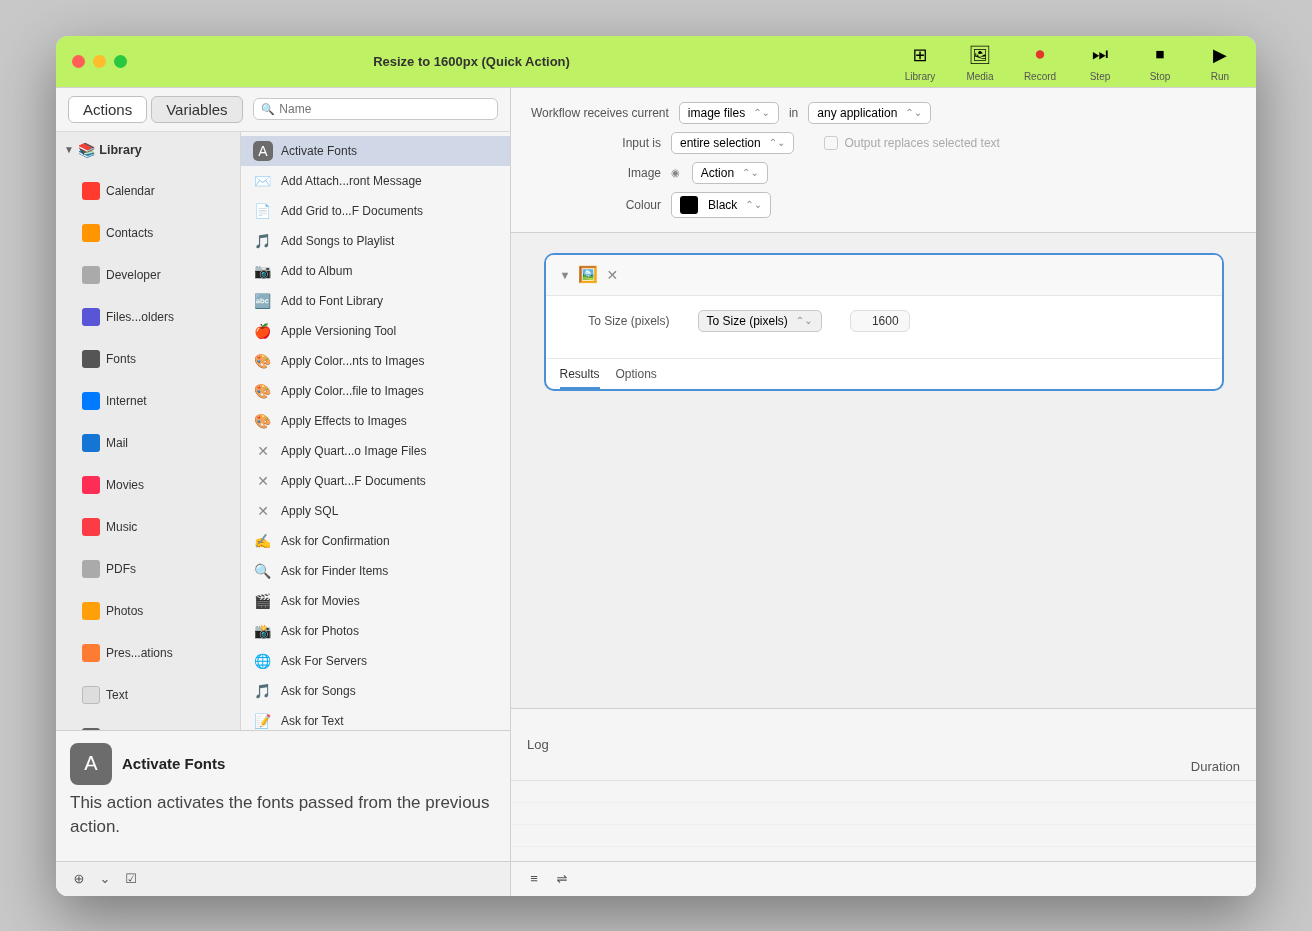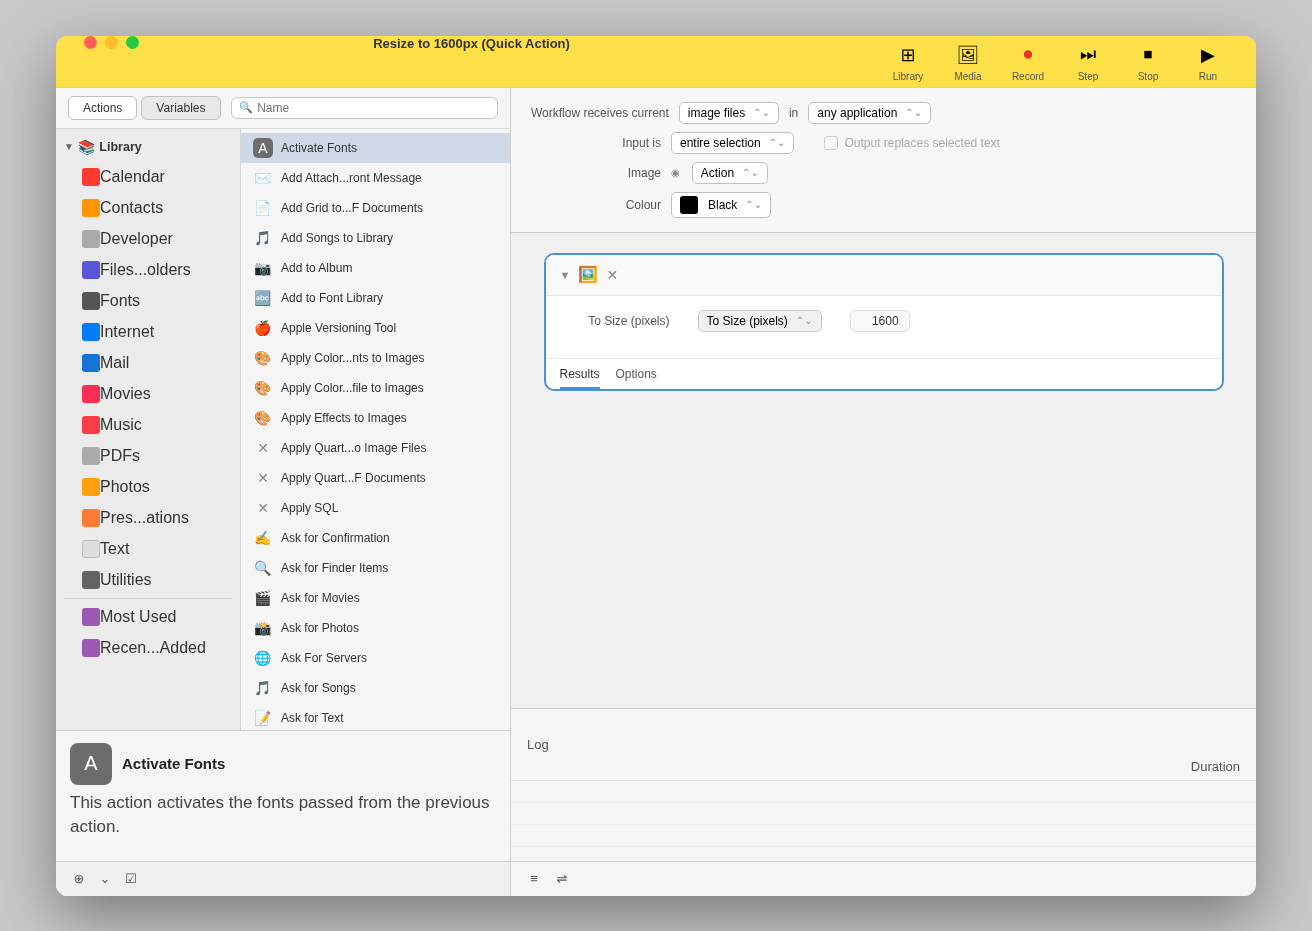--- a/index.html
+++ b/index.html
@@ -15,24 +15,25 @@
       background: #f2f2f2;
       border-radius: 12px;
       box-shadow: 0 20px 60px rgba(0,0,0,0.4);
       display: flex;
       flex-direction: column;
       overflow: hidden;
     }
     
     .titlebar {
       height: 52px;
-      background: #fde047;
+      background: #bef264;
       border-bottom: 1px solid #d0d0d0;
       display: flex;
-      padding: 0 28px;
+      align-items: center;
+      padding: 0 16px;
       flex-shrink: 0;
     }
     .traffic-lights {
       display: flex; gap: 8px; margin-right: 16px;
     }
     .traffic-light {
       width: 13px; height: 13px; border-radius: 50%; cursor: pointer;
     }
     .tl-red { background: #ff5f57; }
     .tl-yellow { background: #ffbd2e; }
@@ -71,21 +72,21 @@
     }
     
     .tab-bar {
       display: flex; align-items: center; gap: 4px;
       padding: 8px 12px;
       background: #f5f5f5;
       border-bottom: 1px solid #d8d8d8;
     }
     .tab-btn {
       padding: 4px 14px;
-      font-size: 12px;
+      font-size: 15px;
       border-radius: 6px;
       cursor: pointer;
       border: 1px solid #c0c0c0;
       background: #e8e8e8;
       color: #333;
     }
     .tab-btn.active {
       background: #fff;
       font-weight: 500;
     }
@@ -117,26 +118,26 @@
       padding: 6px 0;
       flex-shrink: 0;
     }
     .sidebar-section-header {
       display: flex; align-items: center; gap: 4px;
       padding: 4px 8px;
       font-size: 12.5px; font-weight: 600; color: #333;
       cursor: pointer;
     }
     .sidebar-item {
-      display: flex; align-items: center; 
+      display: flex; align-items: center; gap: 6px;
       padding: 4px 10px 4px 22px;
-      font-size: 16px; color: #333;
+      font-size: 12px; color: #333;
       cursor: pointer;
       border-radius: 5px;
-      margin: 5px 4px;
+      margin: 16px 4px;
     }
     .sidebar-icon { width: 18px; height: 18px; border-radius: 3px; flex-shrink: 0; }
     
     .action-list {
       flex: 1; overflow-y: auto;
       padding: 4px 0;
     }
     .action-item {
       display: flex; align-items: center; gap: 8px;
       padding: 5px 12px;
@@ -412,21 +413,21 @@
           <div class="action-item">
             <div class="action-icon" style="font-size:14px;">✉️</div>
             <span>Add Attach...ront Message</span>
           </div>
           <div class="action-item">
             <div class="action-icon" style="font-size:14px;">📄</div>
             <span>Add Grid to...F Documents</span>
           </div>
           <div class="action-item">
             <div class="action-icon" style="font-size:14px;">🎵</div>
-            <span>Add Songs to Library</span>
+            <span>Add Songs to Playlist</span>
           </div>
           <div class="action-item">
             <div class="action-icon" style="font-size:14px;">📷</div>
             <span>Add to Album</span>
           </div>
           <div class="action-item">
             <div class="action-icon" style="font-size:14px;">🔤</div>
             <span>Add to Font Library</span>
           </div>
           <div class="action-item">

